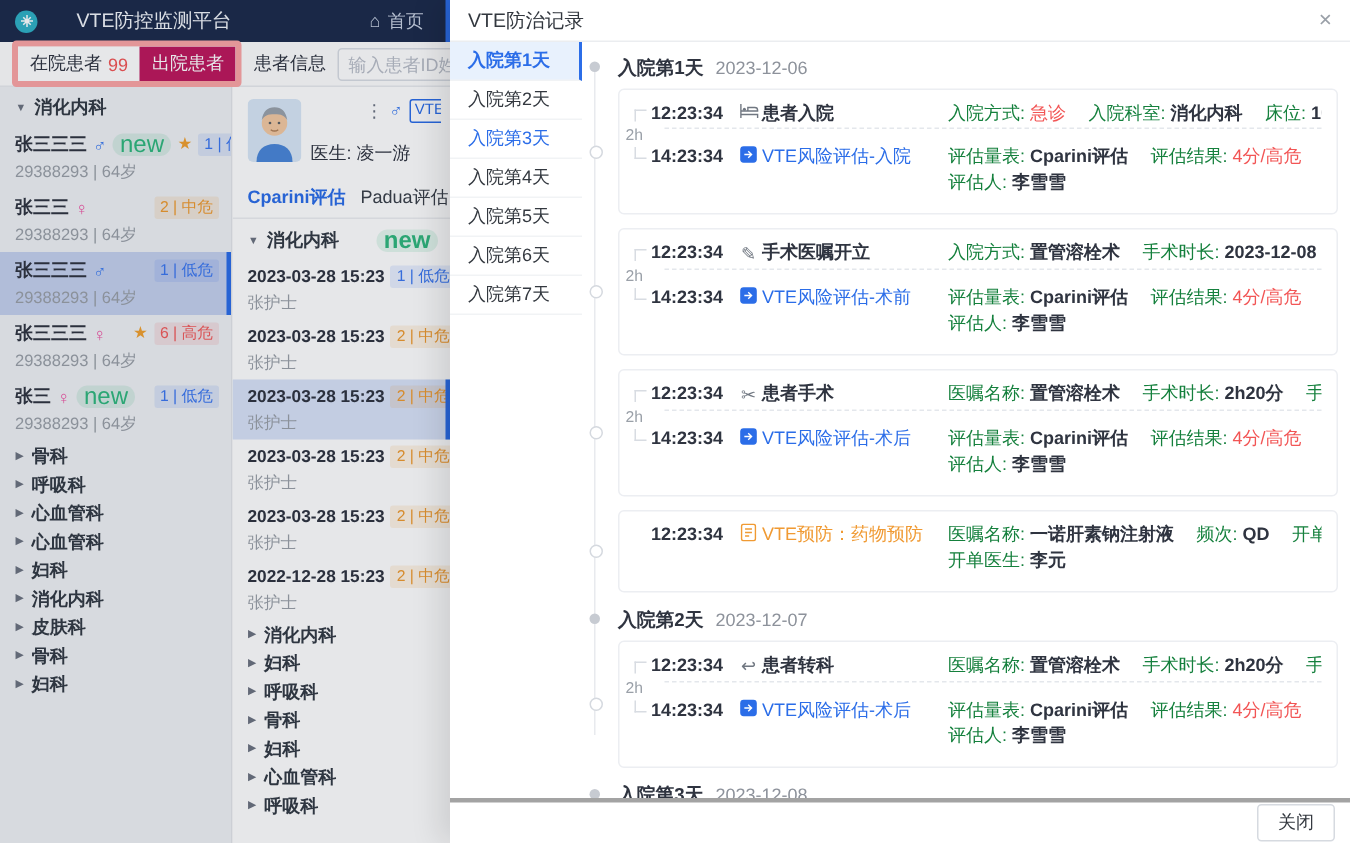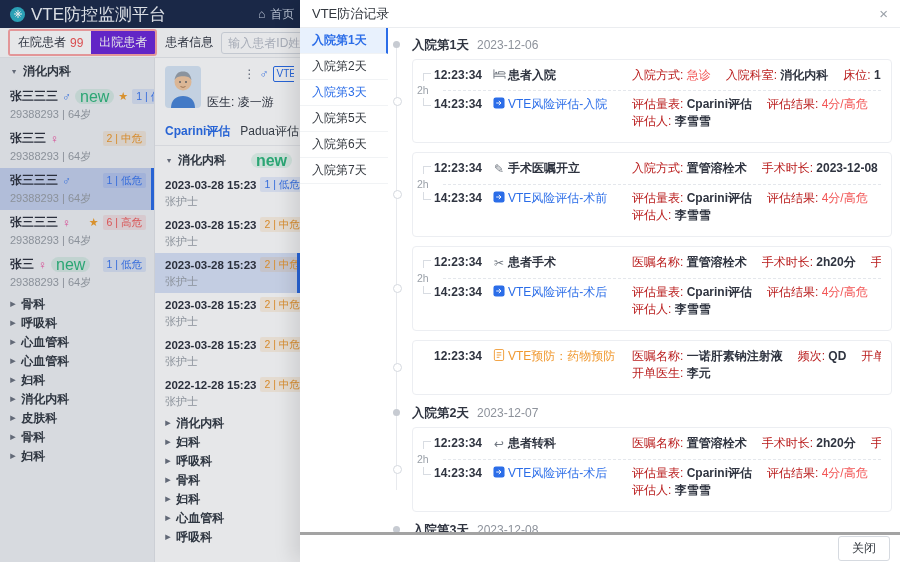--- a/index.html
+++ b/index.html
@@ -4,31 +4,31 @@
 <style>
   * { box-sizing: border-box; margin: 0; padding: 0; }
   html,body { width:900px; height:562px; }
   body { font-family:"Liberation Sans","DejaVu Sans",sans-serif; font-size:12px; color:#2f3440; background:#fff; overflow:hidden; }
   .screen { position:relative; width:900px; height:562px; overflow:hidden; background:#fff; }
 
   
   .app { position:absolute; inset:0; width:900px; }
   .navbar { height:28px; background:#1c2b4b; display:flex; align-items:center; padding-left:10px; color:#fff; }
   .brand-logo { width:15px; height:15px; border-radius:50%; background:#2fb0c6; display:inline-flex; align-items:center; justify-content:center; margin-right:6px; flex:0 0 auto; }
-  .brand { font-size:17px; color:#f2f5fa; white-space:nowrap; }
+  .brand { font-size:13px; color:#f2f5fa; white-space:nowrap;margin-left:20px; }
   .nav-menu { display:flex; height:28px; margin-left:78px; }
   .nav-item { display:flex; align-items:center; gap:5px; padding:0 14px; font-size:12px; color:#c9d2e3; cursor:pointer; white-space:nowrap; }
   .nav-item.active { background:#2b6de8; color:#fff; }
   .nav-item .icn { display:inline-flex; }
 
   .toolbar { height:30px; background:#fdfdfd; border-bottom:1px solid #e8eaee; display:flex; align-items:center; padding:0 8px; gap:8px; }
-  .seg { display:flex; border:2px solid #fca5a5; border-radius:3px; overflow:hidden; flex:0 0 auto; }
+  .seg { display:flex; border:4px solid #fca5a5; border-radius:3px; overflow:hidden; flex:0 0 auto; }
   .seg-item { padding:3px 8px; display:flex; gap:4px; align-items:center; background:#fff; color:#2f3440; cursor:pointer; white-space:nowrap; }
   .seg-item .cnt { color:#f25555; }
-  .seg-item.active { background:#6d28d9; color:#fff; }
+  .seg-item.active { background:#be185d; color:#fff; }
   .tb-label { color:#2f3440; white-space:nowrap; }
   .tb-input { width:102px; height:22px; border:1px solid #d9dde4; border-radius:3px; padding:0 6px; font-size:12px; color:#2f3440; font-family:inherit; }
   .tb-input::placeholder { color:#b9bec8; }
   .tb-dept { white-space:nowrap; }
 
   .cols { display:flex; height:504px; }
   .sidebar { width:155px; background:#eff1f4; border-right:1px solid #e3e5e9; overflow:hidden; }
   .dept-head, .dept-item { display:flex; align-items:center; gap:5px; padding:5px 10px 4px; font-weight:bold; color:#333a44; cursor:pointer; }
   .dept-item { padding:3px 10px 2px; line-height:14px; }
   .caret { font-size:8px; color:#6d7380; transform:scale(.9); }
@@ -92,24 +92,24 @@
   .ev-time { flex:0 0 56px; font-weight:bold; color:#2f3440; }
   .icn { display:inline-flex; align-items:center; justify-content:center; }
   .ev-icn { flex:0 0 18px; margin-top:1px; color:#707781; font-size:12px; }
   .ev-name { flex:0 0 124px; white-space:nowrap; }
   .n-bold { color:#2f3440; font-weight:bold; }
   .n-link { color:#2b6de8; cursor:pointer; }
   .n-warn { color:#f09a33; }
   .fields { flex:1; min-width:0; }
   .f-line { line-height:17px; white-space:nowrap; overflow:hidden; }
   .field { margin-right:15px; }
-  .f-label { color:#b91c1c; }
+  .f-label { color:#15803d; }
   .v-bold { color:#2f3440; font-weight:bold; }
   .v-red { color:#f25555; }
-  .pair-div { display:flex; align-items:center; height:10px; margin:1px 0; }
+  .pair-div { display:flex; height:10px; margin:1px 0; }
   .dur { flex:0 0 26px; margin-left:-6px; color:#9aa0a8; font-size:10.5px; line-height:10px; }
   .dash { flex:1; border-top:1px dashed #e4e7ec; }
   .drawer-foot { height:30px; flex:0 0 auto; border-top:3px solid #a3a3a3; display:flex; align-items:center; justify-content:flex-end; padding:0 10px; }
   .btn-close { background:#fff; border:1px solid #d6dae0; border-radius:3px; padding:3px 13px; font-size:12px; color:#33383f; font-family:inherit; cursor:pointer; }
 </style>
 </head>
 <body>
 
 <div class="screen">
 
@@ -360,20 +360,21 @@
   <div class="drawer">
     <div class="drawer-head">
       <span class="drawer-title">VTE防治记录</span>
       <span class="drawer-close">×</span>
     </div>
     <div class="drawer-body">
       <div class="rail" id="rail">
           <div class="rail-item active">入院第1天</div>
           <div class="rail-item">入院第2天</div>
           <div class="rail-item link">入院第3天</div>
+          <div class="rail-item">入院第4天</div>
           <div class="rail-item">入院第5天</div>
           <div class="rail-item">入院第6天</div>
           <div class="rail-item">入院第7天</div>
         </div>
       <div class="timeline" id="timeline">
           <div class="day-header"><span class="day-title">入院第1天</span><span class="day-date">2023-12-06</span></div>
           <div class="t-card">
             <div class="ev-row">
               <span class="corner c-top"></span>
               <span class="ev-time">12:23:34</span>

